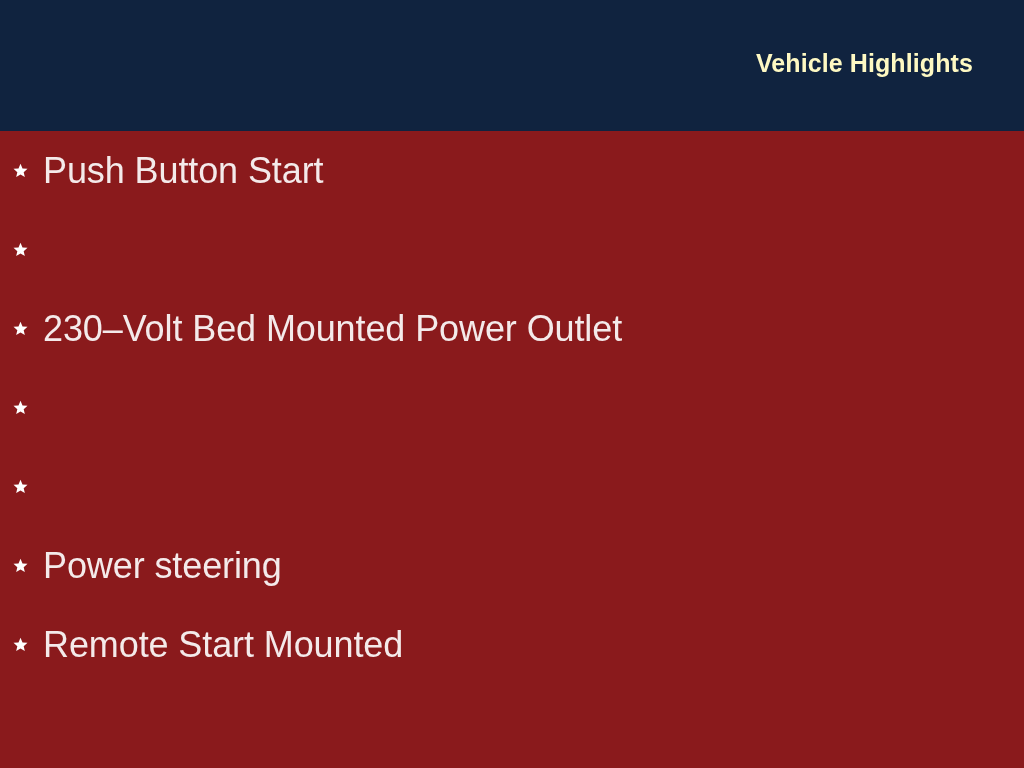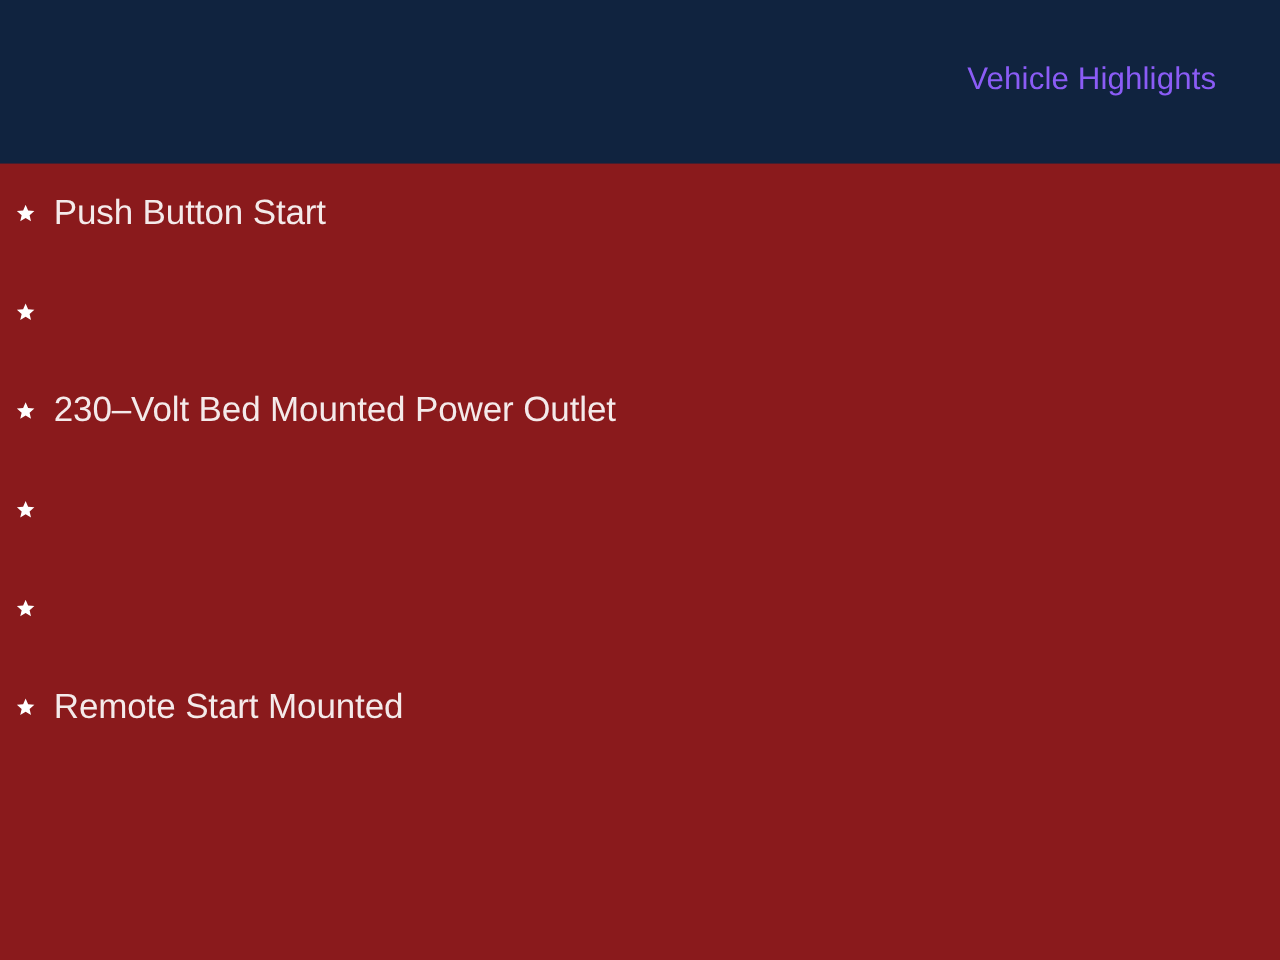--- a/index.html
+++ b/index.html
@@ -30,23 +30,23 @@
     box-sizing: border-box;
     flex: 0 0 auto;
   }
   .header-title {
     position: absolute;
     right: 51px;
     top: 48px;
     margin: 0;
     font-family: "Liberation Sans", sans-serif;
     font-size: 25px;
-    font-weight: normal;
+    font-weight: bold;
     letter-spacing: 0.1px;
-    color: #8b5cf6;
+    color: #fef9c3;
     line-height: 1.2;
     white-space: nowrap;
   }
   
   .body {
     position: relative;
     flex: 1 1 auto;
     background: #8a1a1c;
     padding: 0;
     overflow: hidden;
@@ -76,21 +76,21 @@
     color: #ffffff;
   }
   .bullet-star svg {
     display: block;
     width: 15px;
     height: 15px;
   }
   .highlight-text {
     flex: 0 1 auto;
     font-family: "Liberation Sans", sans-serif;
-    font-size: 28px;
+    font-size: 36px;
     font-weight: normal;
     color: #f4eaea;
     line-height: 1.15;
     letter-spacing: -0.1px;
     white-space: nowrap;
   }
 </style>
 </head>
 <body>
 
@@ -138,20 +138,28 @@
       </li>
 
       <li class="highlight-item">
         <span class="bullet-star">
           <svg viewBox="0 0 24 24" aria-hidden="true">
               <polygon fill="currentColor" points="12,1.2 15.2,8.6 23.2,9.3 17.1,14.6 18.9,22.4 12,18.2 5.1,22.4 6.9,14.6 0.8,9.3 8.8,8.6"></polygon>
             </svg>
         </span>
       </li>
 
+      <li class="highlight-item">
+        <span class="bullet-star">
+          <svg viewBox="0 0 24 24" aria-hidden="true">
+              <polygon fill="currentColor" points="12,1.2 15.2,8.6 23.2,9.3 17.1,14.6 18.9,22.4 12,18.2 5.1,22.4 6.9,14.6 0.8,9.3 8.8,8.6"></polygon>
+            </svg>
+        </span>
+        <span class="highlight-text">Power steering</span>
+      </li>
 
 
       <li class="highlight-item">
         <span class="bullet-star">
           <svg viewBox="0 0 24 24" aria-hidden="true">
               <polygon fill="currentColor" points="12,1.2 15.2,8.6 23.2,9.3 17.1,14.6 18.9,22.4 12,18.2 5.1,22.4 6.9,14.6 0.8,9.3 8.8,8.6"></polygon>
             </svg>
         </span>
         <span class="highlight-text">Remote Start Mounted</span>
       </li>

